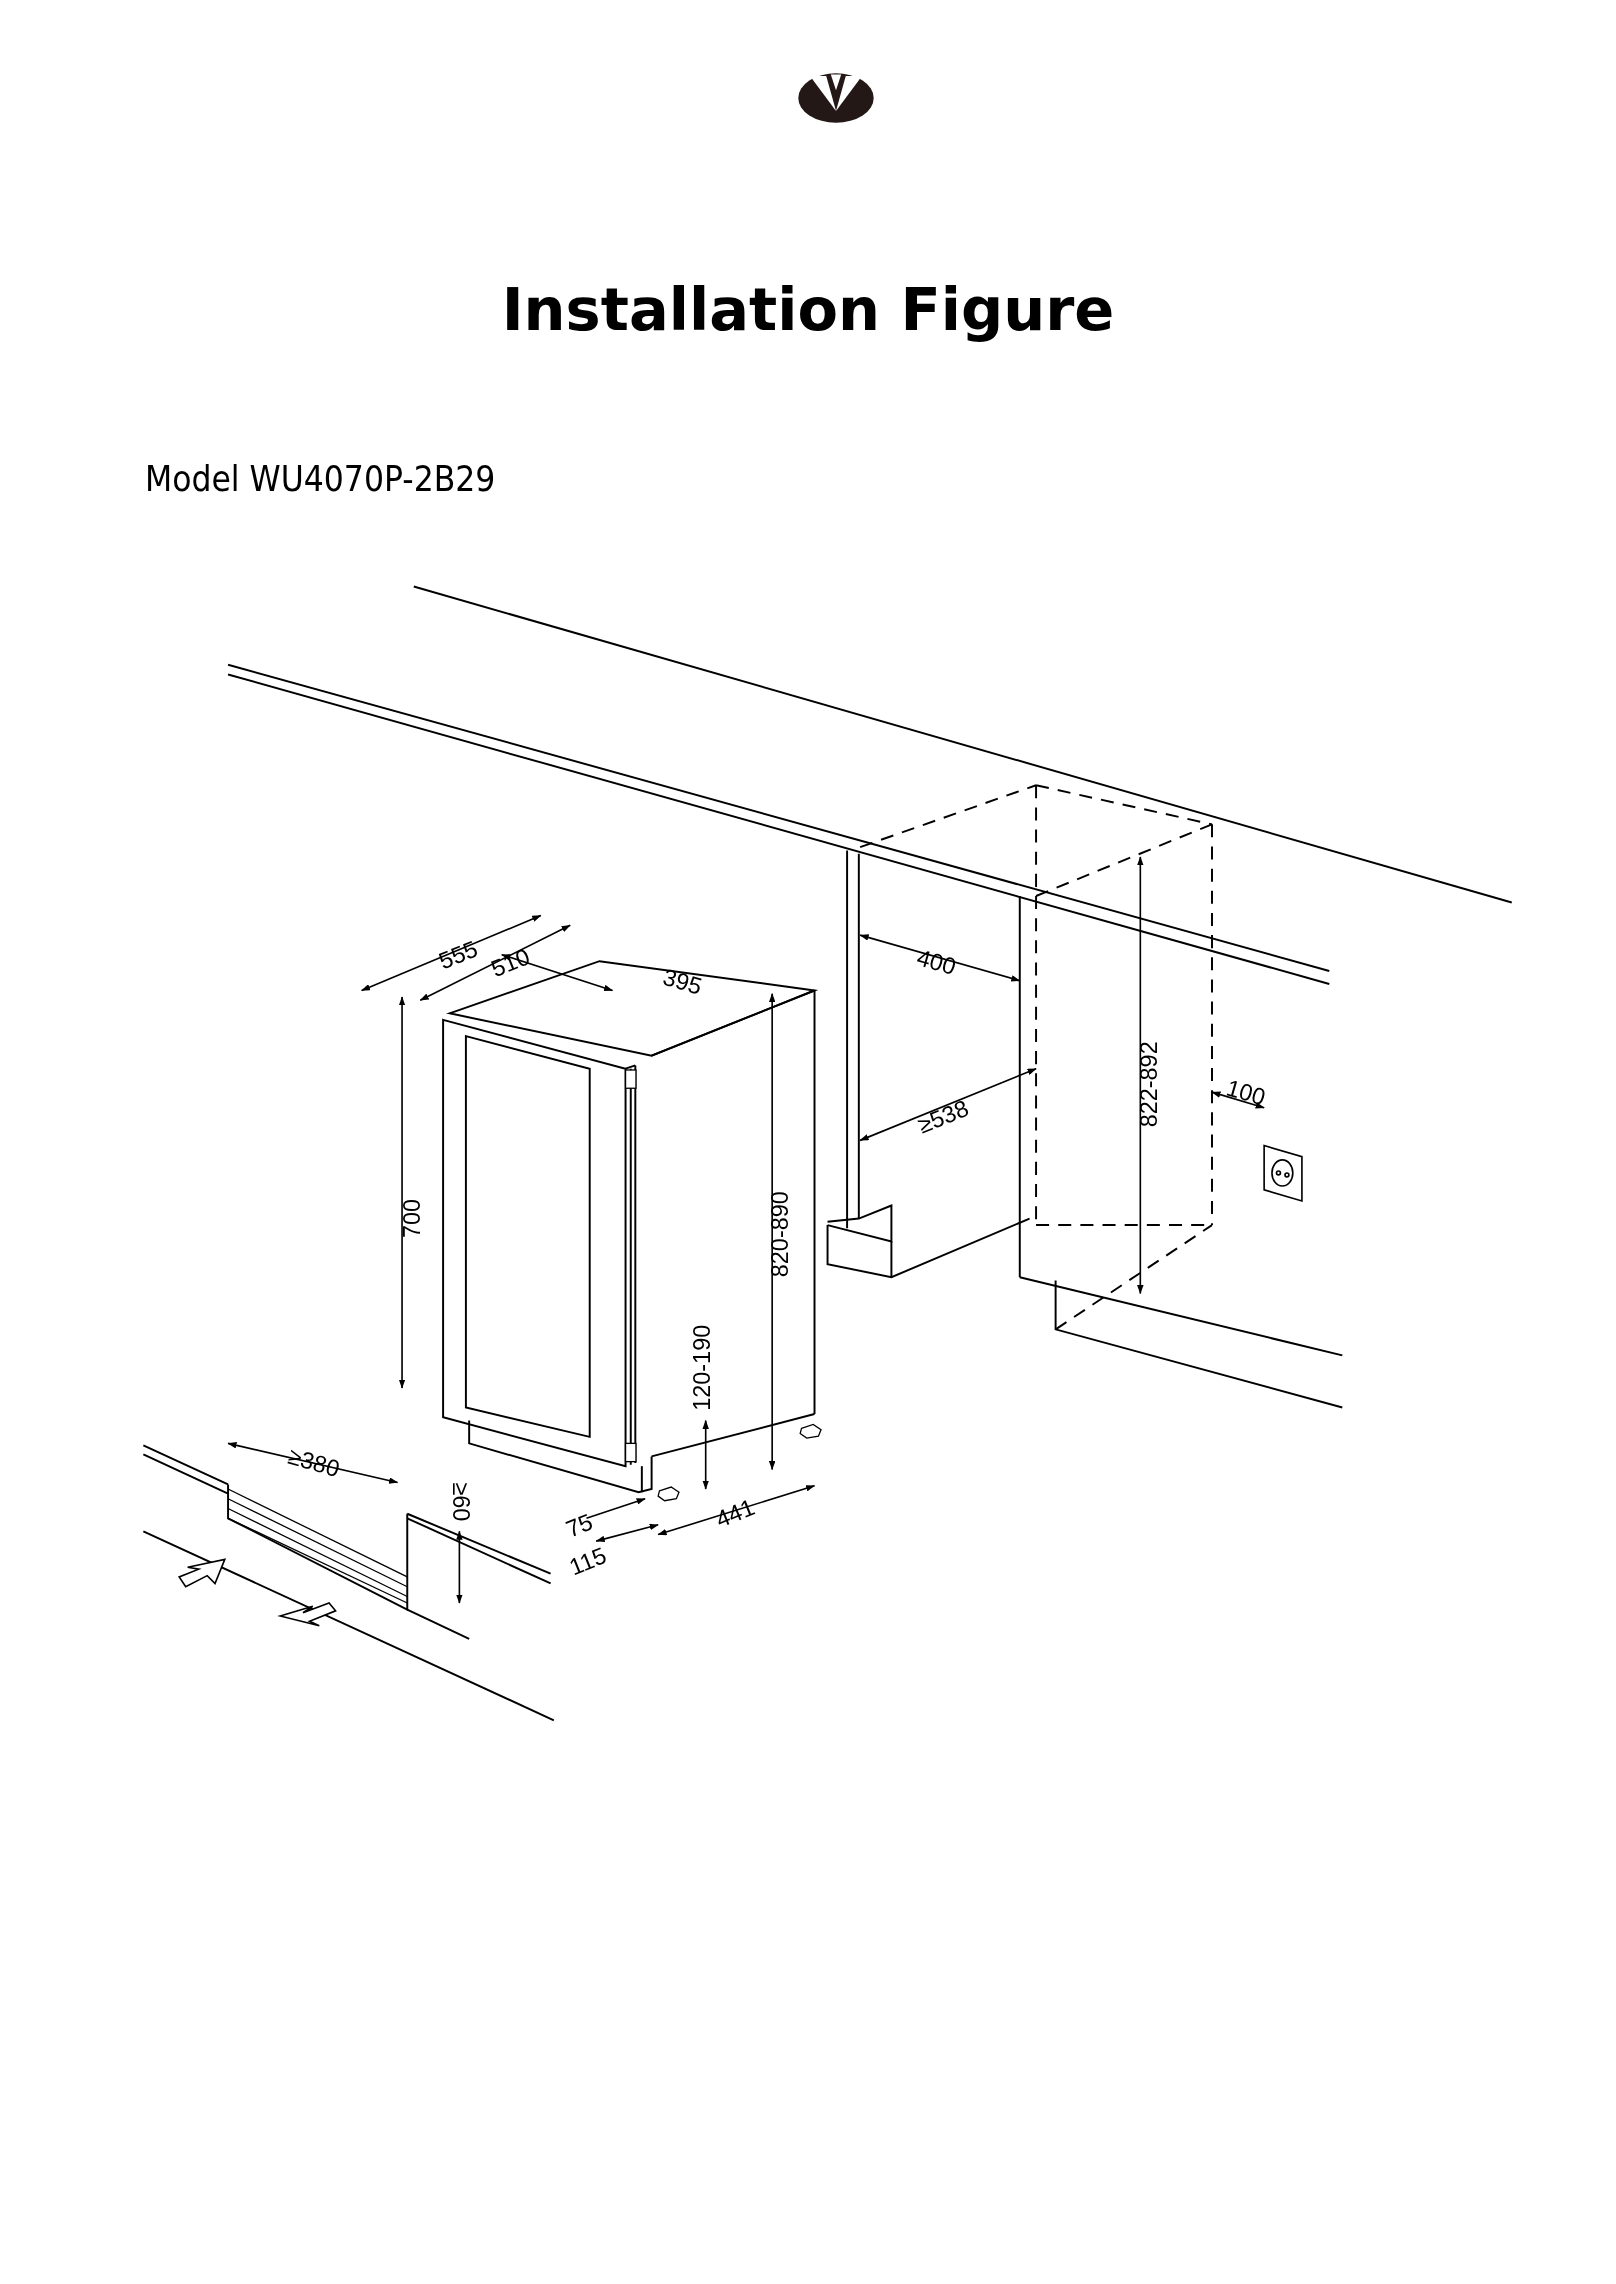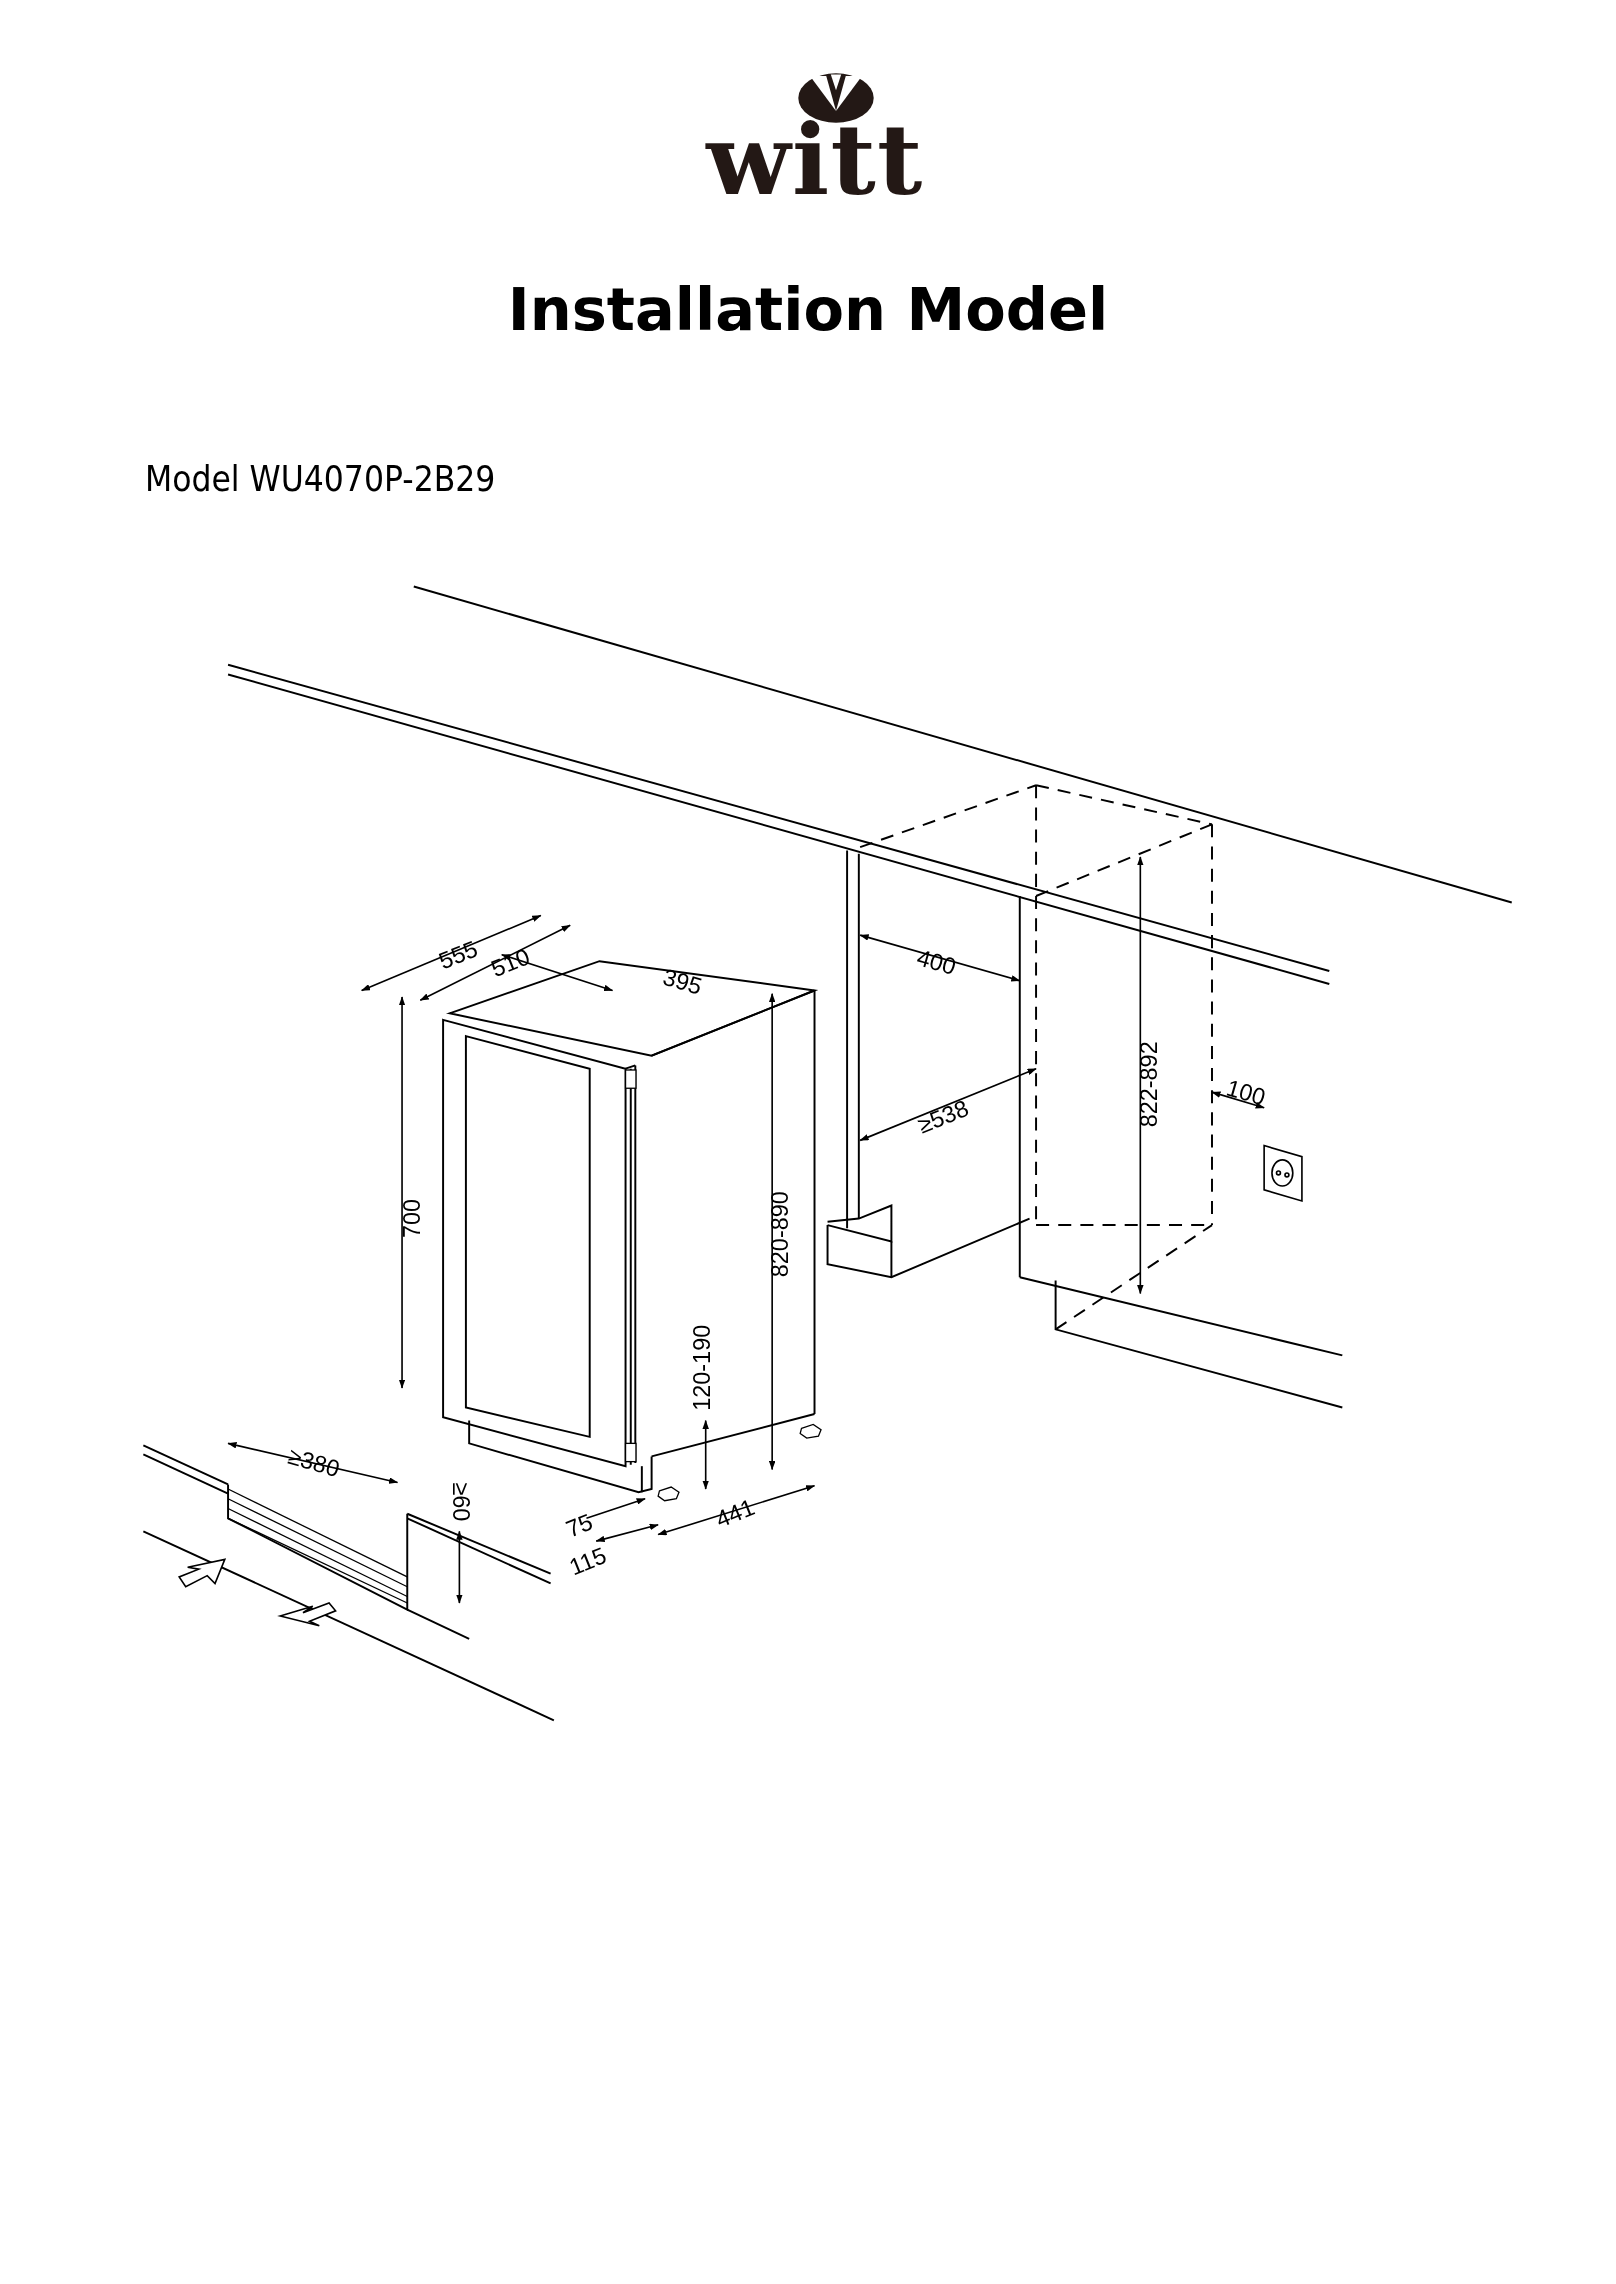--- a/index.html
+++ b/index.html
@@ -15,24 +15,23 @@
 </head>
 <body>
 
 <div class="logo">
   <svg class="logo-mark" viewBox="0 0 120 80" width="78" height="52">
     <ellipse cx="60" cy="40" rx="58" ry="38" fill="#231815"></ellipse>
     <polygon points="20,6 45,6 60,60" fill="#fff"></polygon>
     <polygon points="100,6 75,6 60,60" fill="#fff"></polygon>
     <polygon points="52,4 68,4 60,28" fill="#fff"></polygon>
   </svg>
-  <div class="logo-word">witt</div>
 </div>
 
-<div class="title">Installation Model</div>
+<div class="title">Installation Figure</div>
 <div class="model">Model WU4070P-2B29</div>
 
 <svg class="drawing" width="1616" height="2284" viewBox="0 0 2480 3505">
   <defs>
     <marker id="ah" markerWidth="14" markerHeight="10" refX="13" refY="5" orient="auto" markerUnits="userSpaceOnUse">
       <path d="M0,0 L14,5 L0,10 z" fill="#000"></path>
     </marker>
     <marker id="at" markerWidth="14" markerHeight="10" refX="1" refY="5" orient="auto" markerUnits="userSpaceOnUse">
       <path d="M14,0 L0,5 L14,10 z" fill="#000"></path>
     </marker>

